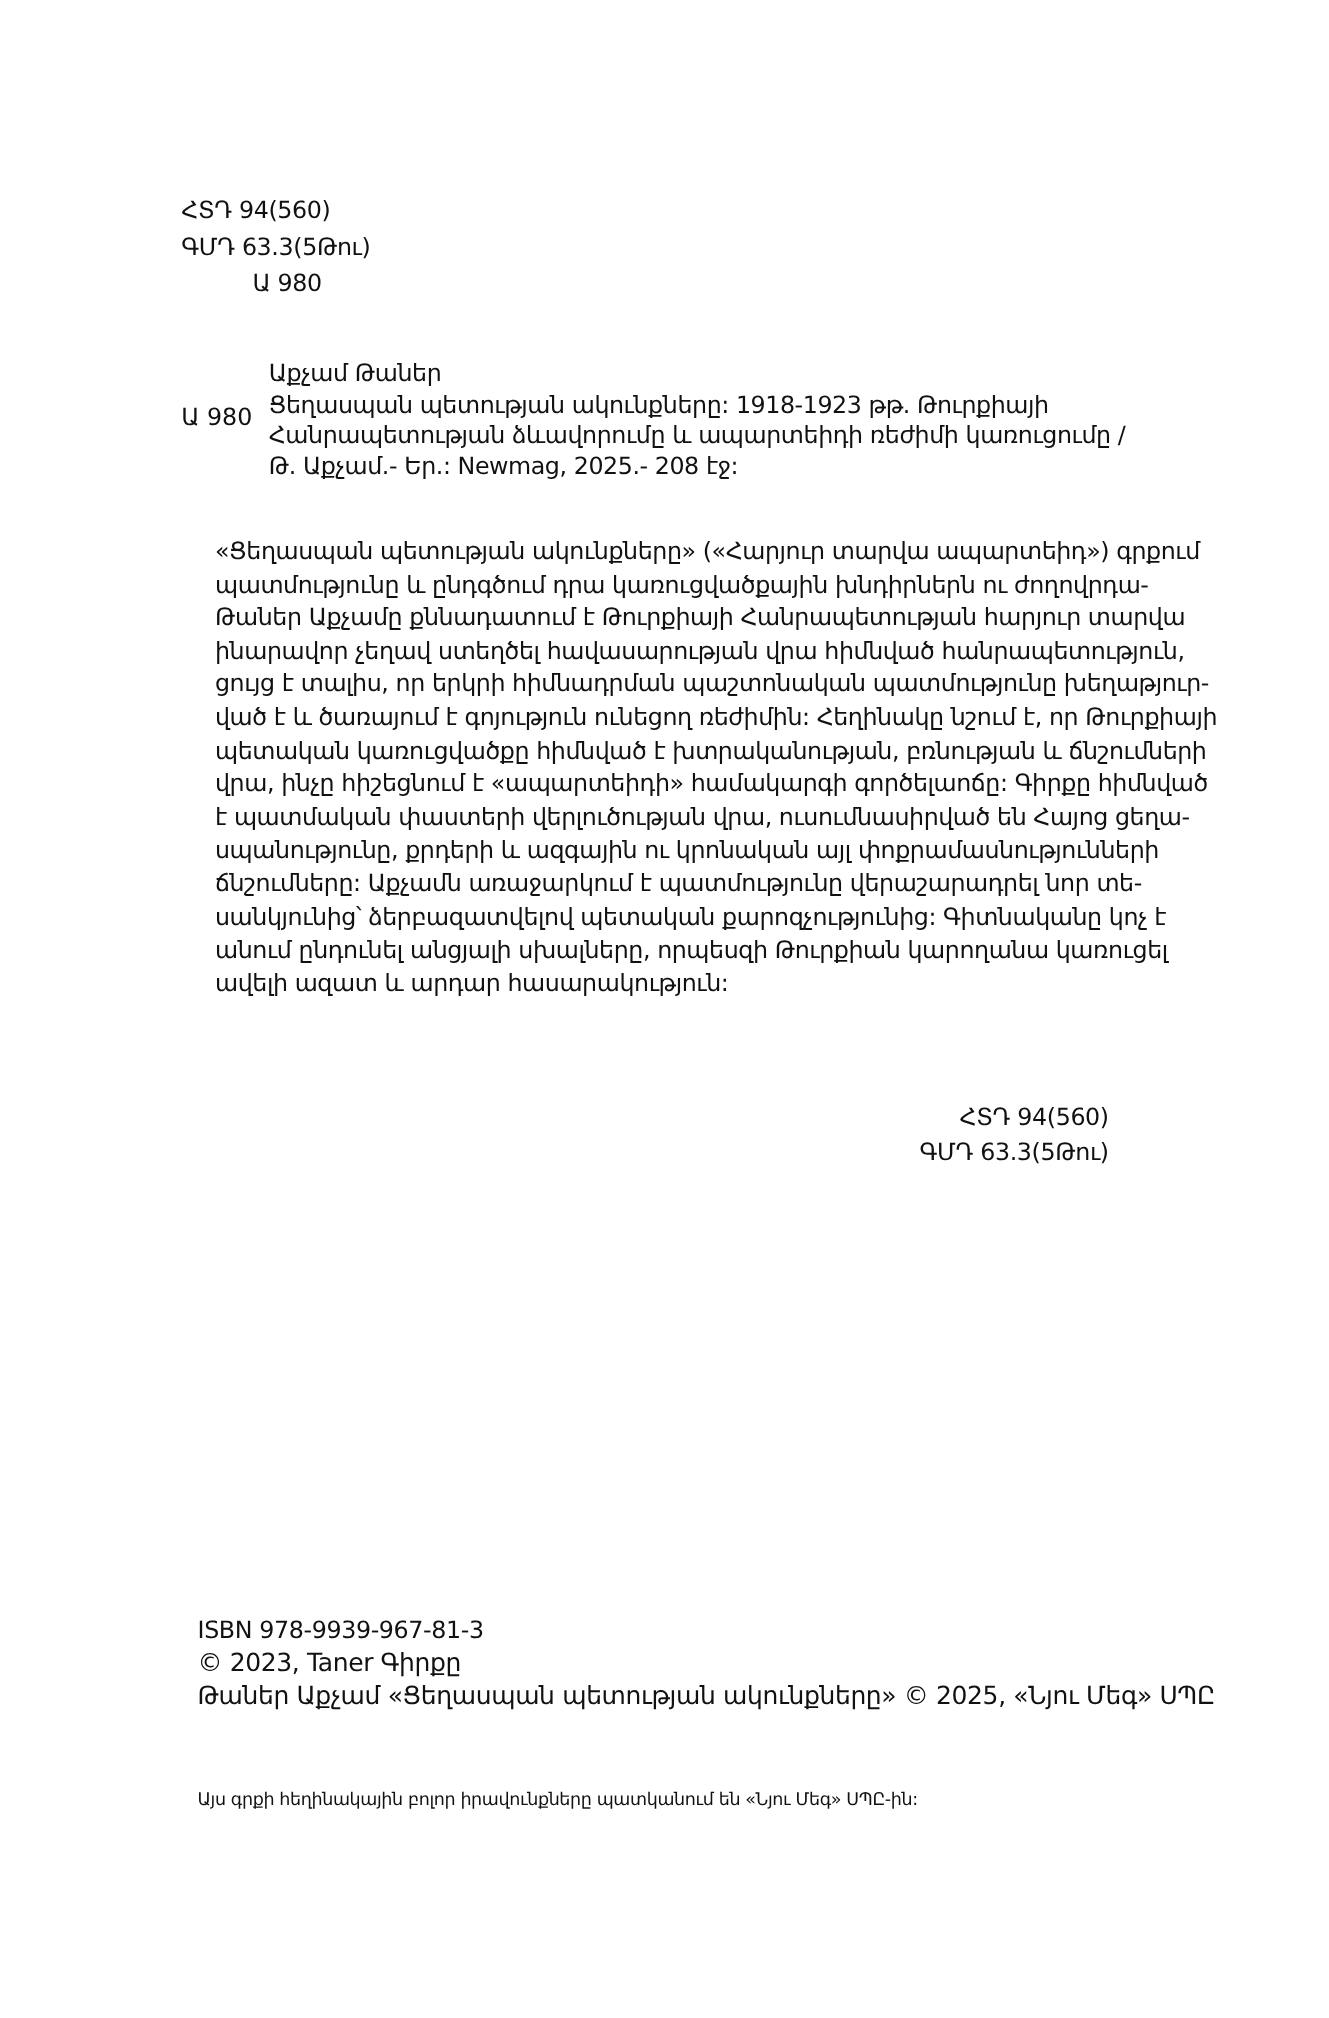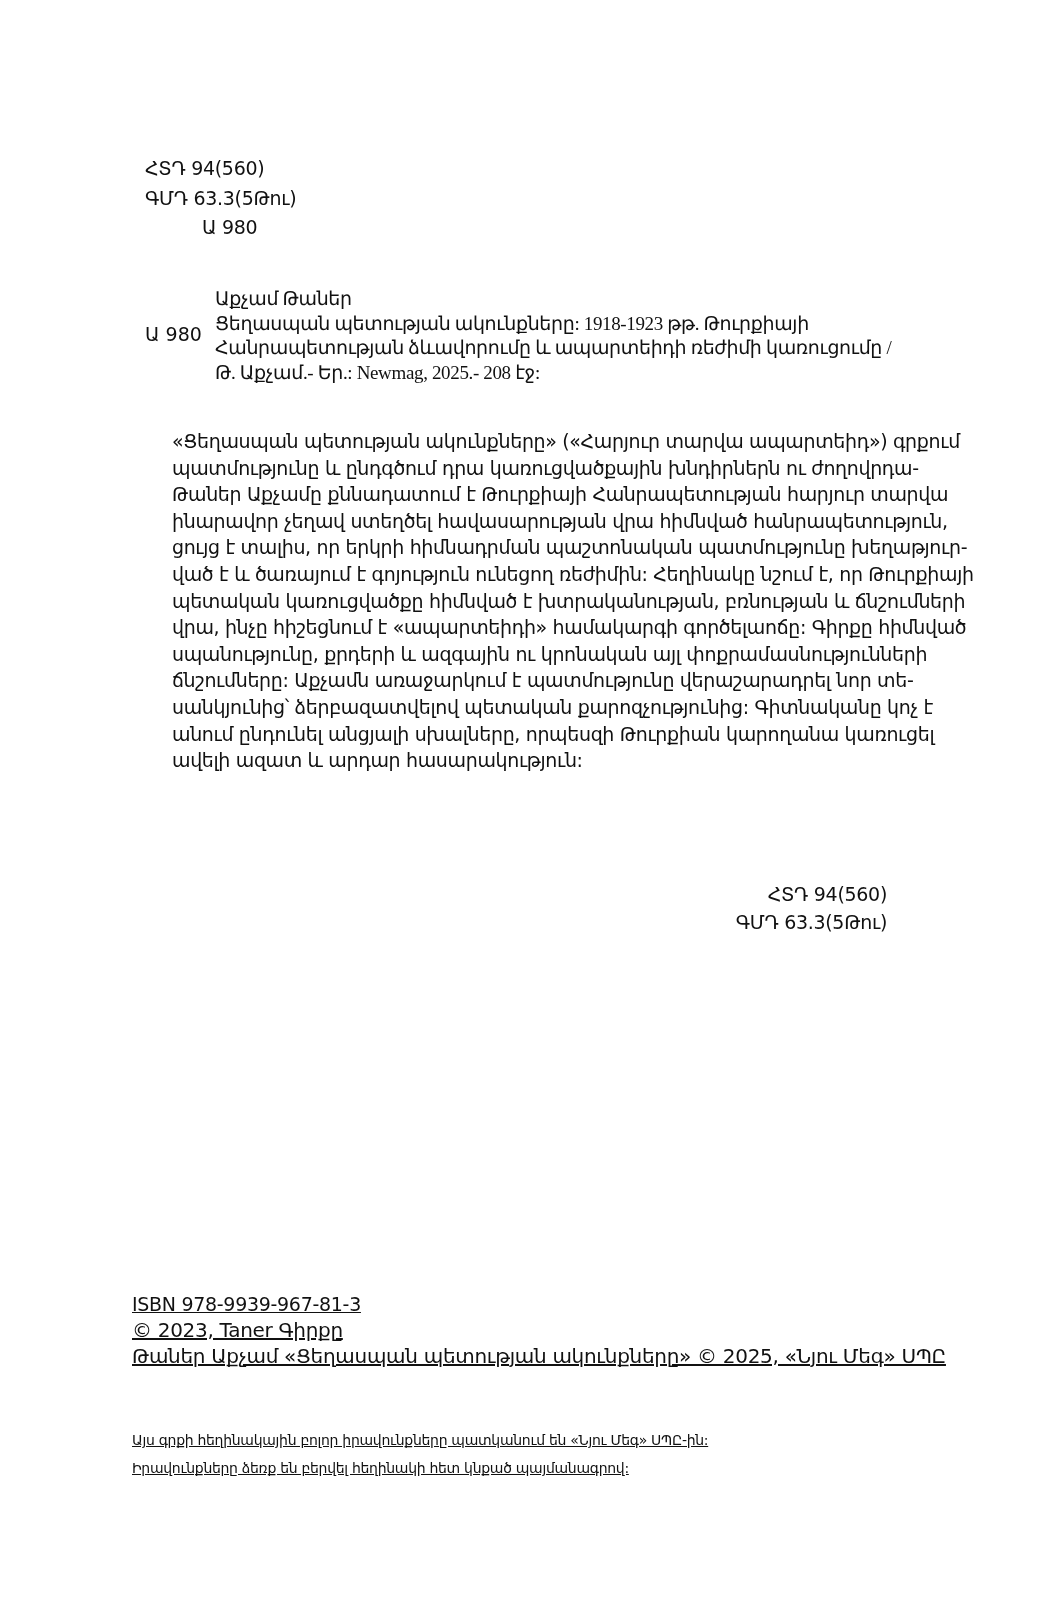--- a/index.html
+++ b/index.html
@@ -6,23 +6,23 @@
     body {
       width: 1063px; height: 1614px; position: relative; overflow: hidden;
       font-family: "DejaVu Sans", sans-serif; color: #111111;
     }
     .line { position: absolute; white-space: nowrap; font-size: 19px; line-height: 22px; letter-spacing: -0.3px; }
     .cls { left: 145px; }
     .body-para { position: absolute; left: 145px; top: 428px; width: 760px; font-size: 19px; line-height: 26.6px; letter-spacing: -0.35px; }
     .body-para span { display: block; white-space: nowrap; margin-left: 27px; }
     .right-cls { position: absolute; right: 176px; text-align: right; font-size: 19px; line-height: 22px; letter-spacing: -0.3px; white-space: nowrap; }
     .biblio { position: absolute; left: 215px; top: 287px; font-size: 19px; line-height: 24.5px; letter-spacing: -0.35px; }
-    .biblio span { display: block; white-space: nowrap; font-family: Liberation Serif, serif; }
+    .biblio span { display: block; white-space: nowrap; }
     .code-left { position: absolute; left: 145px; top: 323px; font-size: 19px; line-height: 22px; }
-    .footer { position: absolute; left: 132px; font-size: 19px; line-height: 26px; letter-spacing: -0.3px; text-decoration: underline; }
+    .footer { position: absolute; left: 158px; font-size: 19px; line-height: 26px; letter-spacing: -0.3px; }
     .footer span { display: block; white-space: nowrap; }
     .footer-rights { font-size: 14px; line-height: 28px; }
   </style>
 </head>
 <body>
 
 <div class="line cls" style="top:157px;">ՀՏԴ 94(560)</div>
 <div class="line cls" style="top:187px;">ԳՄԴ 63.3(5Թու)</div>
 <div class="line" style="left:202px; top:216px;">Ա 980</div>
 
@@ -36,32 +36,32 @@
 
 <div class="body-para">
   <span>«Ցեղասպան պետության ակունքները» («Հարյուր տարվա ապարտեիդ») գրքում</span>
   <span>պատմությունը և ընդգծում դրա կառուցվածքային խնդիրներն ու ժողովրդա-</span>
   <span>Թաներ Աքչամը քննադատում է Թուրքիայի Հանրապետության հարյուր տարվա</span>
   <span>ինարավոր չեղավ ստեղծել հավասարության վրա հիմնված հանրապետություն,</span>
   <span>ցույց է տալիս, որ երկրի հիմնադրման պաշտոնական պատմությունը խեղաթյուր-</span>
   <span>ված է և ծառայում է գոյություն ունեցող ռեժիմին: Հեղինակը նշում է, որ Թուրքիայի</span>
   <span>պետական կառուցվածքը հիմնված է խտրականության, բռնության և ճնշումների</span>
   <span>վրա, ինչը հիշեցնում է «ապարտեիդի» համակարգի գործելաոճը: Գիրքը հիմնված</span>
+  <span>է պատմական փաստերի վերլուծության վրա, ուսումնասիրված են Հայոց ցեղա-</span>
   <span>սպանությունը, քրդերի և ազգային ու կրոնական այլ փոքրամասնությունների</span>
   <span>ճնշումները: Աքչամն առաջարկում է պատմությունը վերաշարադրել նոր տե-</span>
   <span>սանկյունից՝ ձերբազատվելով պետական քարոզչությունից: Գիտնականը կոչ է</span>
   <span>անում ընդունել անցյալի սխալները, որպեսզի Թուրքիան կարողանա կառուցել</span>
   <span>ավելի ազատ և արդար հասարակություն:</span>
 </div>
 
 <div class="right-cls" style="top:883px;">ՀՏԴ 94(560)</div>
 <div class="right-cls" style="top:911px;">ԳՄԴ 63.3(5Թու)</div>
 
 <div class="footer" style="top:1291px;">
   <span>ISBN 978-9939-967-81-3</span>
   <span style="font-size:20px;">© 2023, Taner Գիրքը</span>
   <span style="font-size:20px;">Թաներ Աքչամ «Ցեղասպան պետության ակունքները» © 2025, «Նյու Մեգ» ՍՊԸ</span>
 </div>
 
 <div class="footer footer-rights" style="top:1426px;">
   <span>Այս գրքի հեղինակային բոլոր իրավունքները պատկանում են «Նյու Մեգ» ՍՊԸ-ին:</span>
-  <span>Իրավունքները ձեռք են բերվել հեղինակի հետ կնքած պայմանագրով:</span>
 </div>
 
 </body></html>

